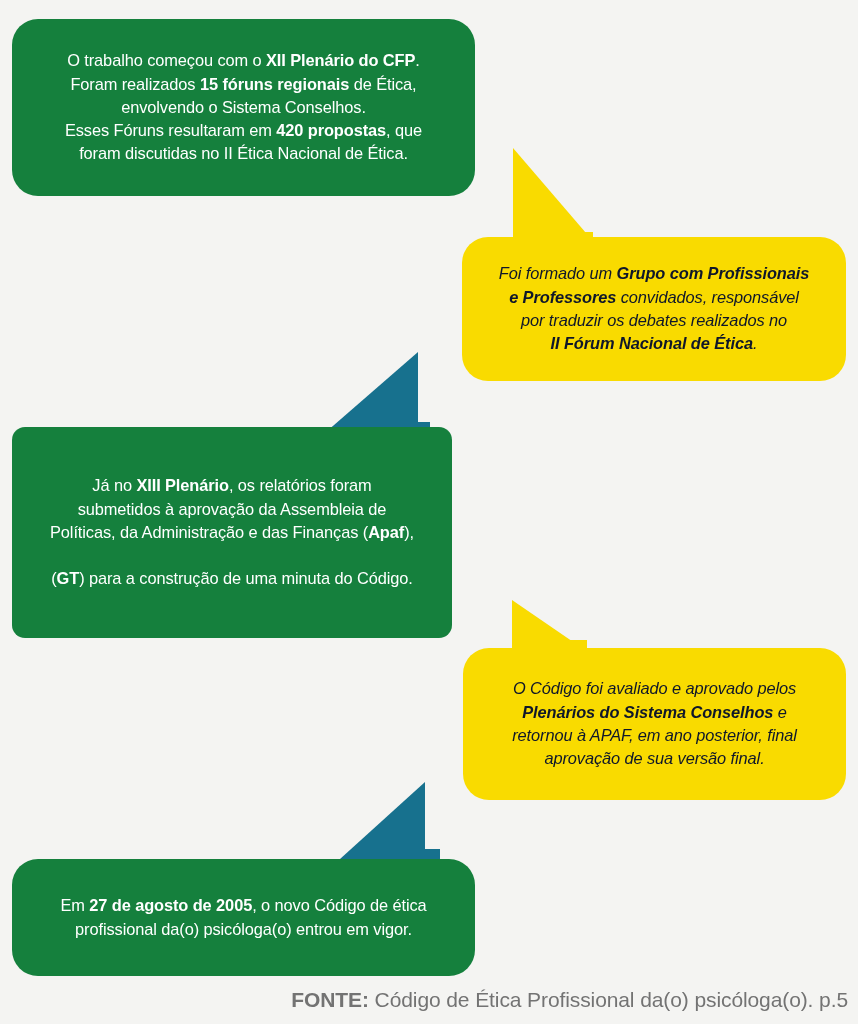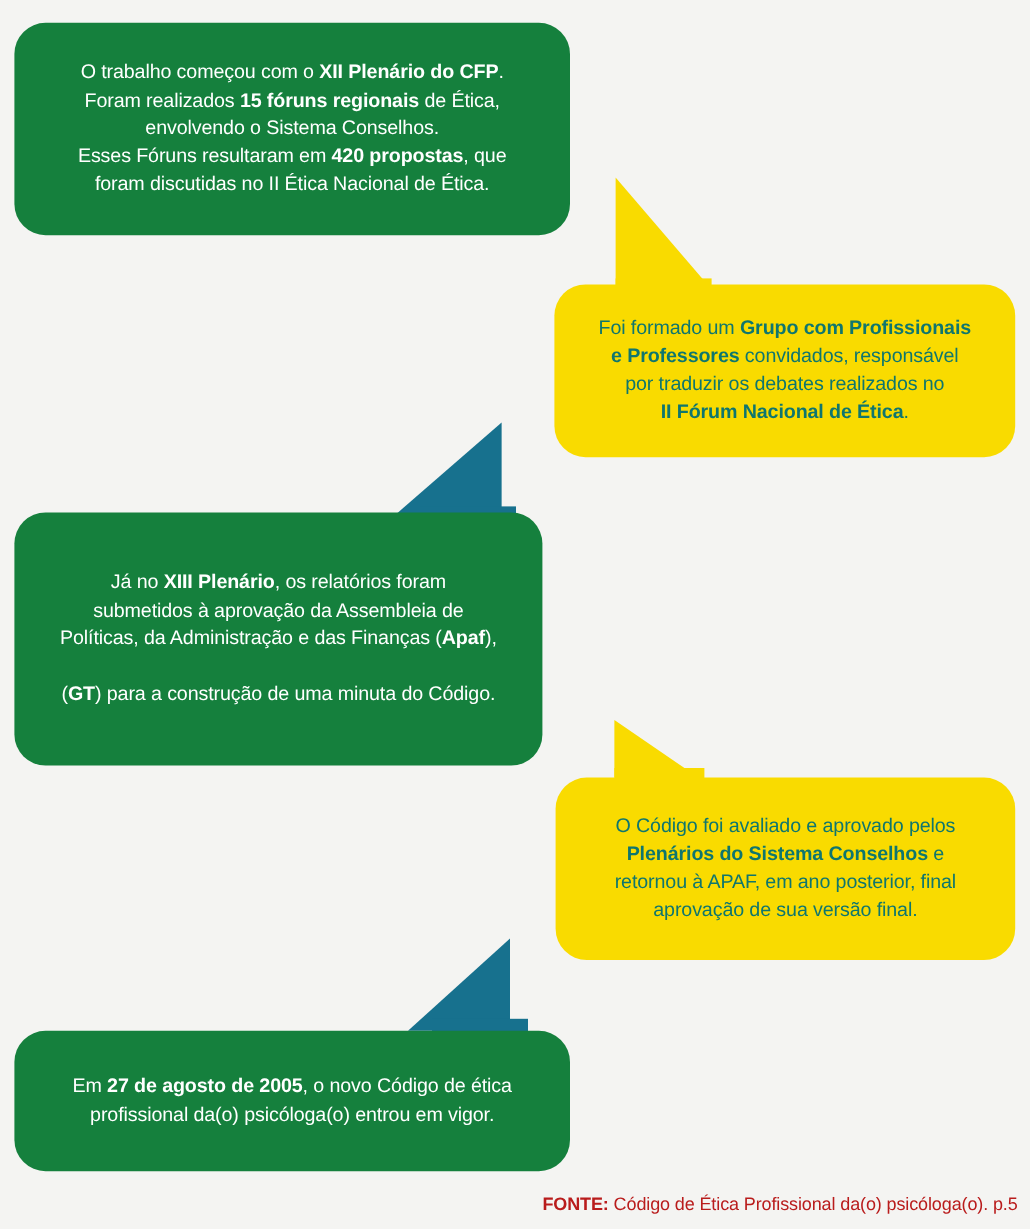--- a/index.html
+++ b/index.html
@@ -35,48 +35,48 @@
   .bubble .txt {
     width: 100%;
     font-size: 16.4px;
     line-height: 1.42;
     letter-spacing: -0.1px;
     padding: 0 20px;
   }
   .bubble b { font-weight: bold; }
 
   .teal  { background: #15803d; color: #ffffff; }
-  .yellow{ background: #f9db00; color: #0f766e; }
+  .yellow{ background: #f9db00; color: #0f172a; font-style: italic; }
 
   
   .tail {
     position: absolute;
     z-index: 1;
   }
   .tail svg { display: block; }
 
   
   #bubble-1 { left: 12px;  top: 19px;  width: 463px; height: 177px; }
   #bubble-2 { left: 462px; top: 237px; width: 384px; height: 144px; }
-  #bubble-3 { left: 12px;  top: 427px; width: 440px; height: 211px; }
+  #bubble-3 { left: 12px;  top: 427px; width: 440px; height: 211px; border-radius: 13px; }
   #bubble-4 { left: 463px; top: 648px; width: 383px; height: 152px; }
   #bubble-5 { left: 12px;  top: 859px; width: 463px; height: 117px; }
 
   #tail-2 { left: 460px; top: 140px;  width: 180px; height: 110px; }
   #tail-3 { left: 290px; top: 348px;  width: 180px; height: 92px;  }
   #tail-4 { left: 460px; top: 596px;  width: 180px; height: 60px;  }
   #tail-5 { left: 290px; top: 779px;  width: 190px; height: 88px;  }
 
   
   .footer {
     position: absolute;
     right: 10px;
     bottom: 12px;
-    font-size: 15px;
-    color: #b91c1c;
+    font-size: 21px;
+    color: #737373;
     letter-spacing: -0.1px;
     white-space: nowrap;
   }
   .footer b { font-weight: bold; }
 </style>
 </head>
 <body>
 
 <div class="stage">
 

